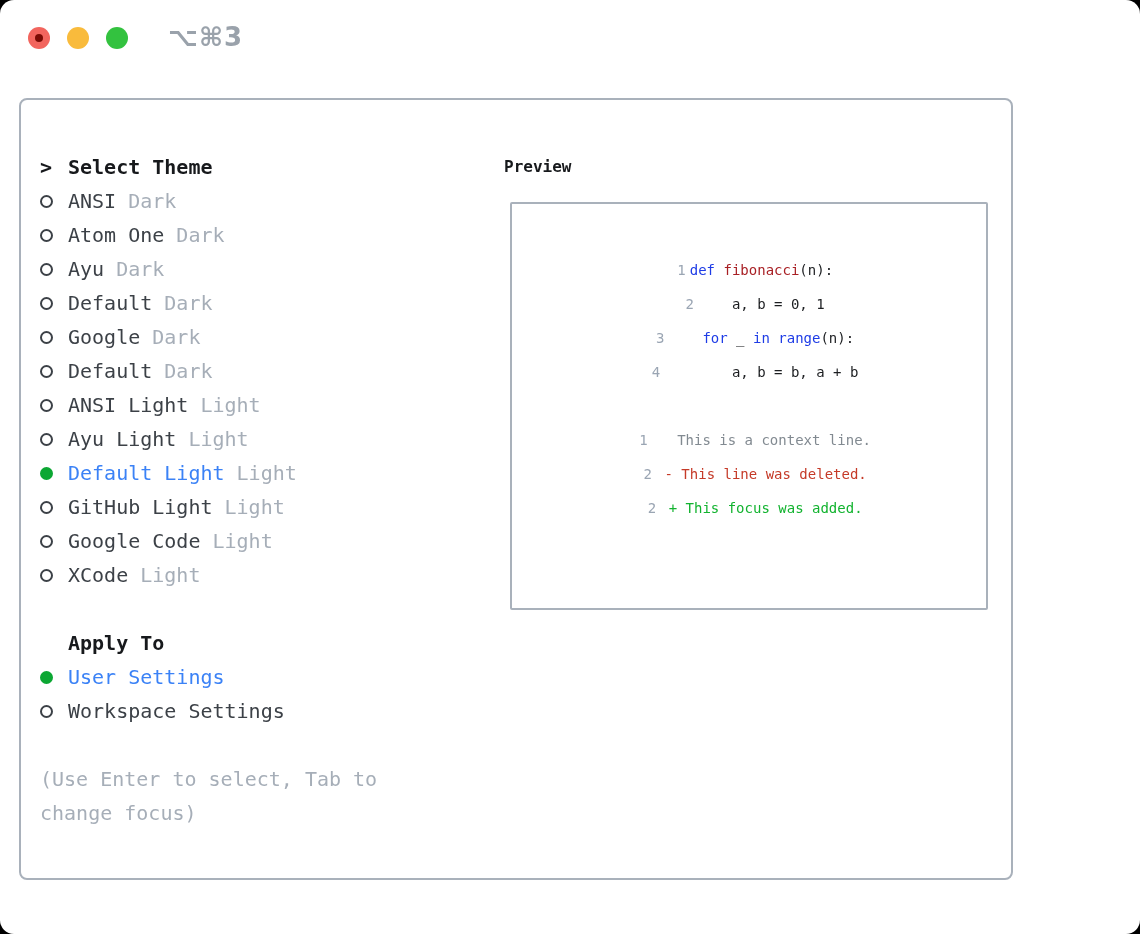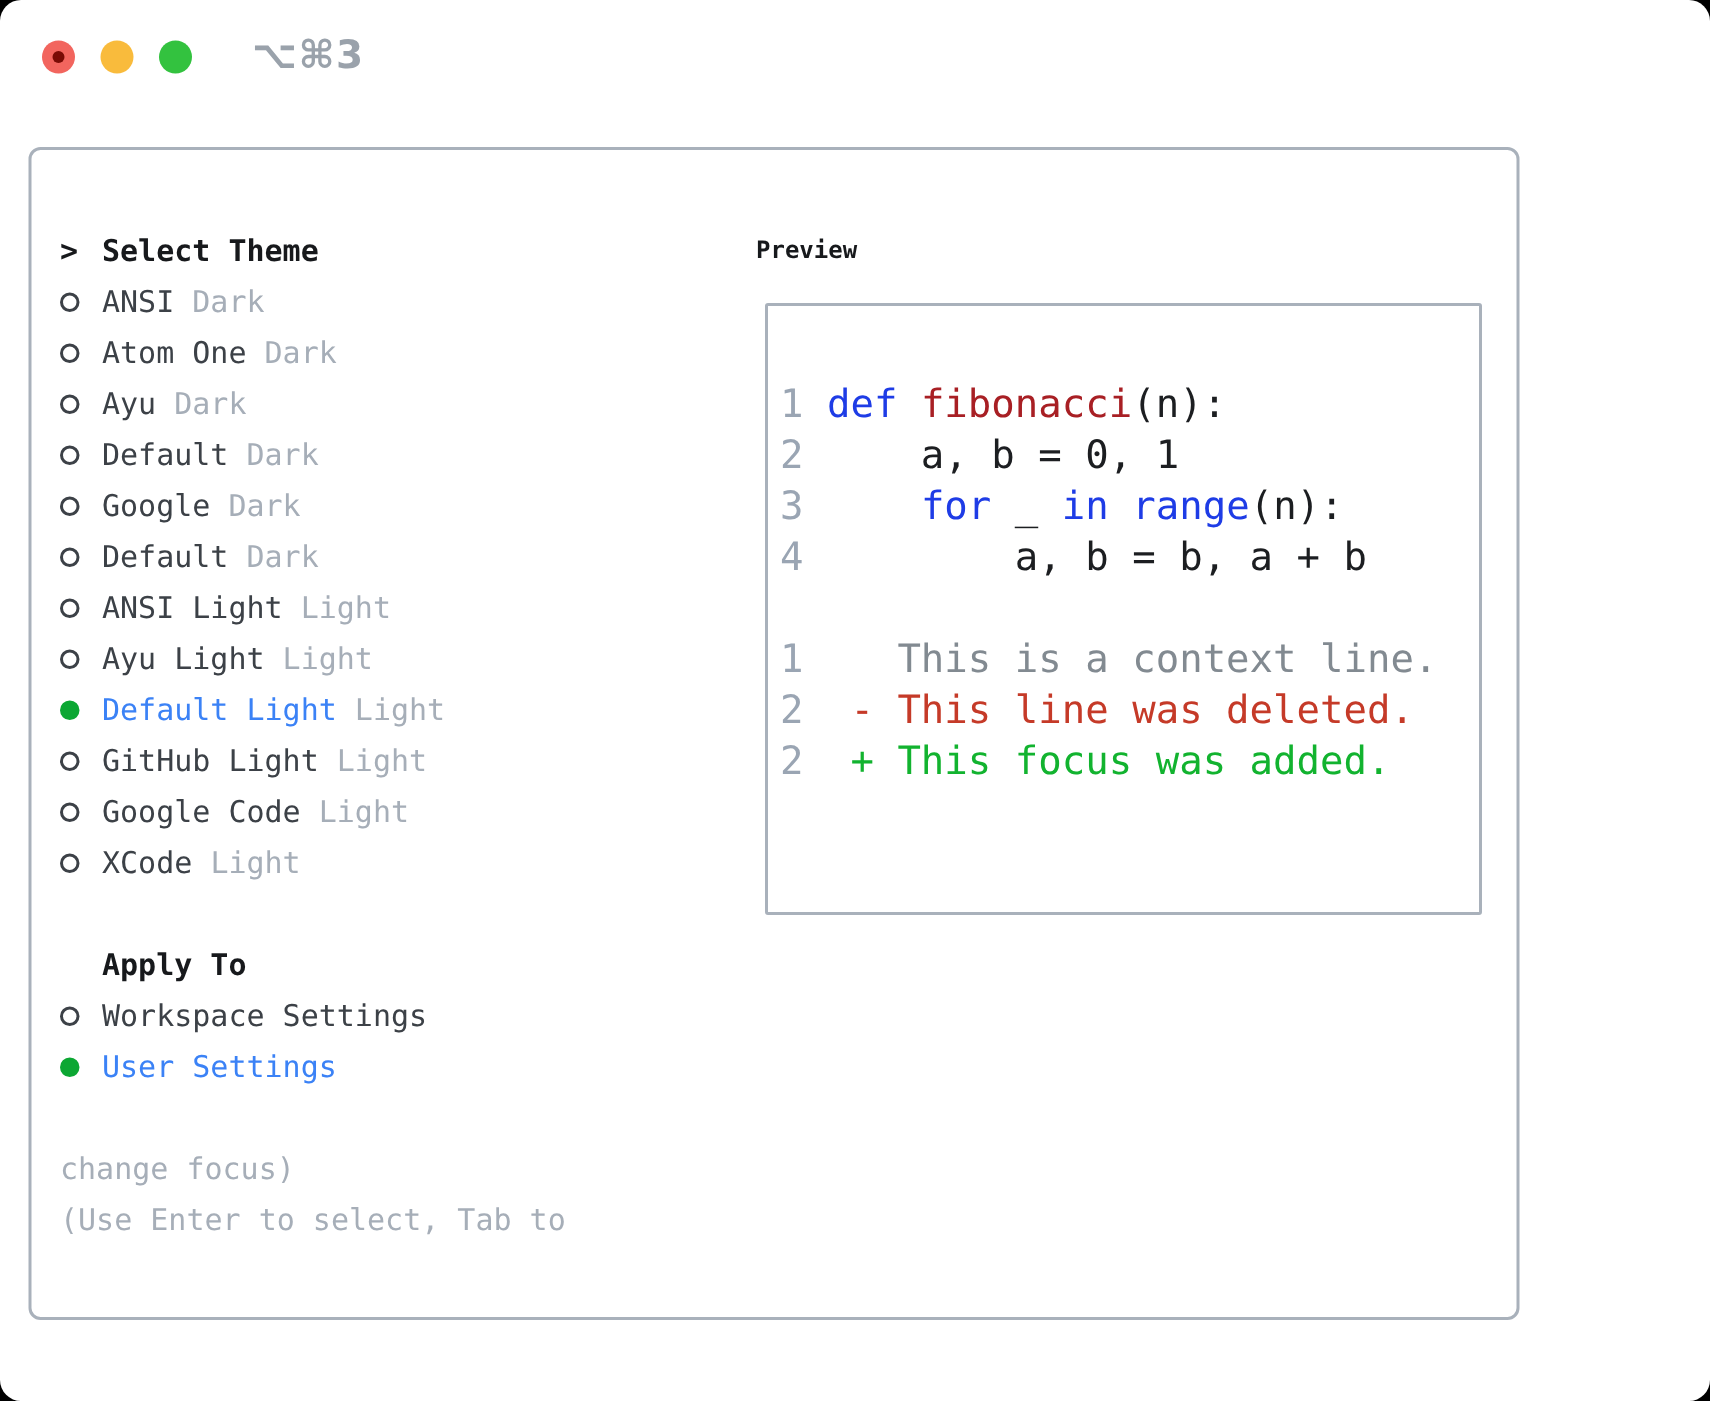--- a/index.html
+++ b/index.html
@@ -48,21 +48,21 @@
     position:absolute;left:483px;top:50px;height:34px;line-height:34px;
     font-size:16px;font-weight:bold;color:#17191c;
   }
   .preview-box{
     position:absolute;left:489px;top:102px;width:478px;height:408px;
     border:2px solid #a9b1bb;border-radius:2px;box-sizing:border-box;
     padding:49px 0 0 8px;background:#fff;overflow:hidden;
   }
   .code-line{
     margin:0;height:34px;line-height:34px;font-family:"DejaVu Sans Mono", monospace;
-    font-size:26px;white-space:pre;
+    font-size:14px;white-space:pre;text-align:center;
   }
   .ln{display:inline-block;width:2ch;color:#9aa5b3;}
   .tok-plain{color:#1c1e21;}
   .tok-keyword{color:#1e3ce6;}
   .tok-function{color:#a81f24;}
   .tok-context{color:#828a91;}
   .tok-deleted{color:#c53a28;}
   .tok-added{color:#12b32f;}
 </style>
 </head>
@@ -99,26 +99,26 @@
           <div class="row"><span class="marker"><span class="radio"></span></span><span class="item-label">GitHub Light</span><span class="tag">Light</span></div>
           <div class="row"><span class="marker"><span class="radio"></span></span><span class="item-label">Google Code</span><span class="tag">Light</span></div>
           <div class="row"><span class="marker"><span class="radio"></span></span><span class="item-label">XCode</span><span class="tag">Light</span></div>
         </div>
       <div class="spacer"></div>
       <div class="row">
         <span class="marker"></span>
         <span class="hdr">Apply To</span>
       </div>
       <div id="apply-items">
+          <div class="row selected"><span class="marker"><span class="radio on"></span></span><span class="item-label">User Settings</span></div>
           <div class="row"><span class="marker"><span class="radio"></span></span><span class="item-label">Workspace Settings</span></div>
-          <div class="row selected"><span class="marker"><span class="radio on"></span></span><span class="item-label">User Settings</span></div>
         </div>
       <div class="spacer"></div>
+      <div class="hint">(Use Enter to select, Tab to</div>
       <div class="hint">change focus)</div>
-      <div class="hint">(Use Enter to select, Tab to</div>
     </div>
 
     <div class="preview-title">Preview</div>
     <div class="preview-box">
       <div id="preview-lines">
           <pre class="code-line"><span class="ln">1</span><span class="tok-keyword">def</span><span class="tok-plain"> </span><span class="tok-function">fibonacci</span><span class="tok-plain">(n):</span></pre>
           <pre class="code-line"><span class="ln">2</span><span class="tok-plain">    a, b = 0, 1</span></pre>
           <pre class="code-line"><span class="ln">3</span><span class="tok-plain">    </span><span class="tok-keyword">for</span><span class="tok-plain"> _ </span><span class="tok-keyword">in</span><span class="tok-plain"> </span><span class="tok-keyword">range</span><span class="tok-plain">(n):</span></pre>
           <pre class="code-line"><span class="ln">4</span><span class="tok-plain">        a, b = b, a + b</span></pre>
           <pre class="code-line"><span class="ln"></span></pre>

